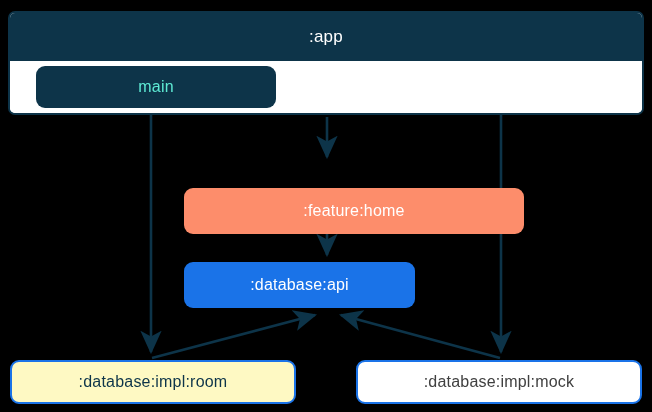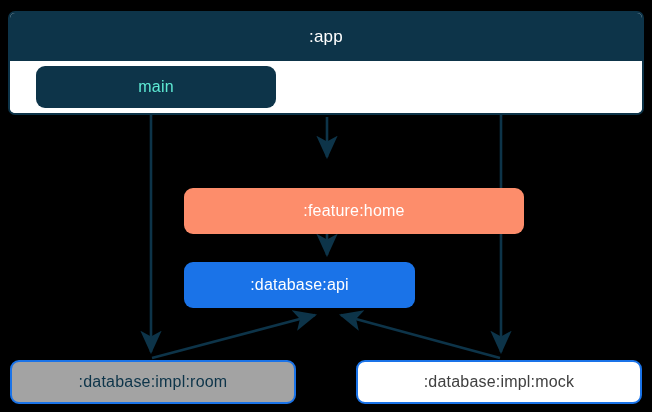--- a/index.html
+++ b/index.html
@@ -94,21 +94,21 @@
     width: 231px;
     height: 46px;
     background: #1a73e8;
     color: #ffffff;
   }
   .node-implroom {
     left: 10px;
     top: 360px;
     width: 286px;
     height: 44px;
-    background: #a3a3a3;
+    background: #fef9c3;
     color: #0d3449;
     border: 2px solid #1a73e8;
   }
   .node-implmock {
     left: 356px;
     top: 360px;
     width: 286px;
     height: 44px;
     background: #ffffff;
     color: #404040;

